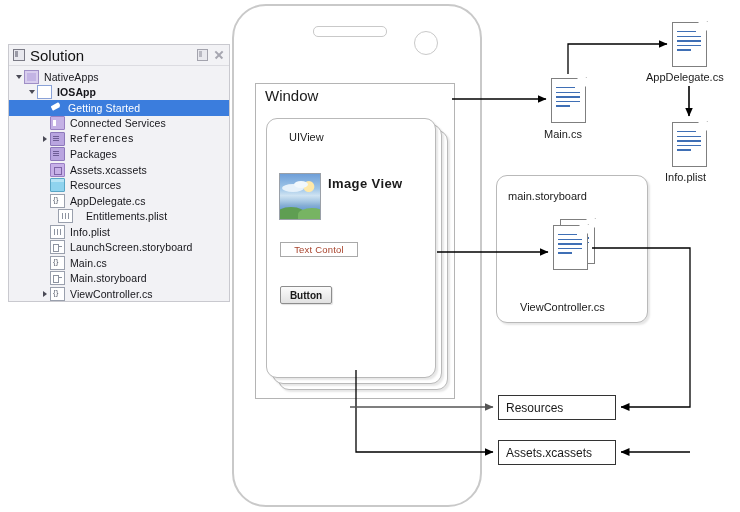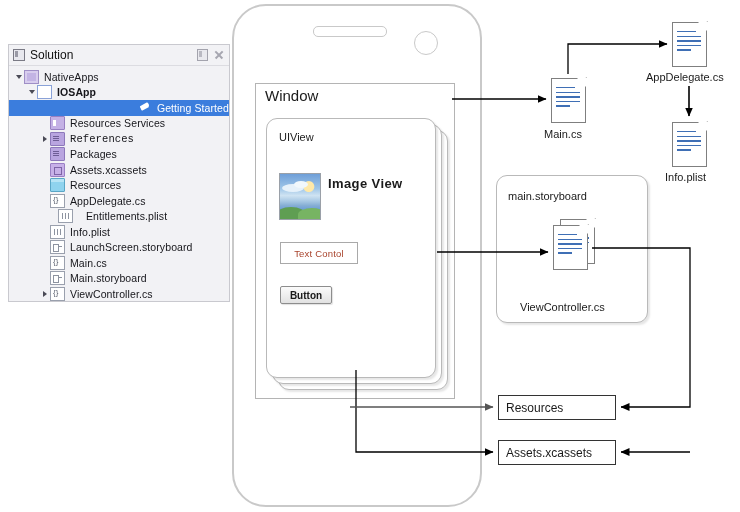--- a/index.html
+++ b/index.html
@@ -14,21 +14,21 @@
   
   #solution-pad{
     left:8px;top:44px;width:222px;height:258px;
     background:#f2f2f5;border:1px solid #c9c9cf;
     box-sizing:border-box;
   }
   #solution-header{
     position:relative;height:20px;border-bottom:1px solid #dcdce1;
     display:flex;align-items:center;padding:0 4px;
   }
-  #solution-header .title{font-size:12px;color:#111;margin-left:5px;font-weight:400;}
+  #solution-header .title{font-size:15px;color:#111;margin-left:5px;font-weight:400;}
   .sol-grid-icon{
     width:10px;height:10px;border:1px solid #7a7a85;background:#e8e8ee;
     position:relative;flex:0 0 auto;
   }
   .sol-grid-icon:after{
     content:"";position:absolute;left:1px;top:1px;width:3px;height:6px;background:#9a9aa6;
   }
   #header-tools{position:absolute;right:5px;top:4px;display:flex;gap:6px;align-items:center;}
   .tool-dock{
     width:9px;height:10px;border:1px solid #a3a3ad;background:#e9e9ee;position:relative;
@@ -115,21 +115,21 @@
   }
   #window-label{left:265px;top:87px;font-size:15px;color:#1a1a1a;}
 
   .uiview-card{
     border:1.3px solid #b9b9b9;border-radius:11px;background:#ffffff;
     box-sizing:border-box;box-shadow:2px 2px 2px rgba(0,0,0,.10);
   }
   #uiview-card-3{left:278px;top:130px;width:170px;height:260px;}
   #uiview-card-2{left:272px;top:124px;width:170px;height:260px;}
   #uiview-card-1{left:266px;top:118px;width:170px;height:260px;}
-  #uiview-label{left:279px;top:131px;font-size:11px;color:#1a1a1a;}
+  #uiview-label{left:289px;top:131px;font-size:11px;color:#1a1a1a;}
 
   #image-view-thumb{
     left:279px;top:173px;width:40px;height:45px;border:1px solid #9aa0a8;
     background:
       radial-gradient(circle at 72% 28%, #ffe9a8 0 5px, rgba(255,233,168,0) 6px),
       linear-gradient(to bottom,#6f9fd8 0%,#9fc6e8 32%,#cfe3f2 48%,#a9c9e4 60%,#86aed4 70%,#6f9fd8 78%,#7ab36a 86%,#5f9e52 100%);
     overflow:hidden;
   }
   #image-view-thumb .cloud{
     position:absolute;left:2px;top:10px;width:22px;height:8px;background:#e6f1fa;border-radius:50%;
@@ -139,21 +139,21 @@
   }
   #image-view-thumb .hill{
     position:absolute;left:-4px;bottom:-4px;width:30px;height:16px;background:#5f9e52;border-radius:50% 50% 0 0;
   }
   #image-view-thumb .hill2{
     position:absolute;right:-6px;bottom:-2px;width:28px;height:13px;background:#77b463;border-radius:50% 50% 0 0;
   }
   #image-view-caption{left:328px;top:176px;font-size:13px;color:#1a1a1a;letter-spacing:.4px;font-weight:bold;}
 
   #text-control{
-    left:280px;top:242px;width:78px;height:22px;border:1px solid #a9a9a9;background:#ffffff;
+    left:280px;top:242px;width:78px;height:15px;border:1px solid #a9a9a9;background:#ffffff;
     display:flex;align-items:center;justify-content:center;box-sizing:border-box;
   }
   #text-control span{font-size:9.5px;color:#a8432c;letter-spacing:.2px;}
 
   #button-control{
     left:280px;top:286px;width:52px;height:18px;border:1px solid #8d8d8d;border-radius:2px;
     background:linear-gradient(to bottom,#fbfbfb,#e2e2e2);
     display:flex;align-items:center;justify-content:center;box-sizing:border-box;
     box-shadow:1px 1px 1px rgba(0,0,0,.12);
   }
@@ -229,29 +229,29 @@
         <span class="nicon ic-sln"></span>
         <span class="nlabel">NativeApps</span>
       </div>
       <div class="node bold" style="padding-left: 17px;">
         <span class="twisty open">
           <i></i>
         </span>
         <span class="nicon ic-proj"></span>
         <span class="nlabel">IOSApp</span>
       </div>
-      <div class="node selected" style="padding-left: 39px; justify-content: flex-end;">
+      <div class="node selected" style="padding-left: 30px;">
         <span class="twisty"></span>
         <span class="nicon ic-pin"></span>
         <span class="nlabel">Getting Started</span>
       </div>
       <div class="node" style="padding-left: 30px;">
         <span class="twisty"></span>
         <span class="nicon ic-conn"></span>
-        <span class="nlabel">Resources Services</span>
+        <span class="nlabel">Connected Services</span>
       </div>
       <div class="node" style="padding-left: 30px; font-family: Liberation Mono, monospace;">
         <span class="twisty">
           <i></i>
         </span>
         <span class="nicon ic-folder"></span>
         <span class="nlabel">References</span>
       </div>
       <div class="node" style="padding-left: 30px;">
         <span class="twisty"></span>

